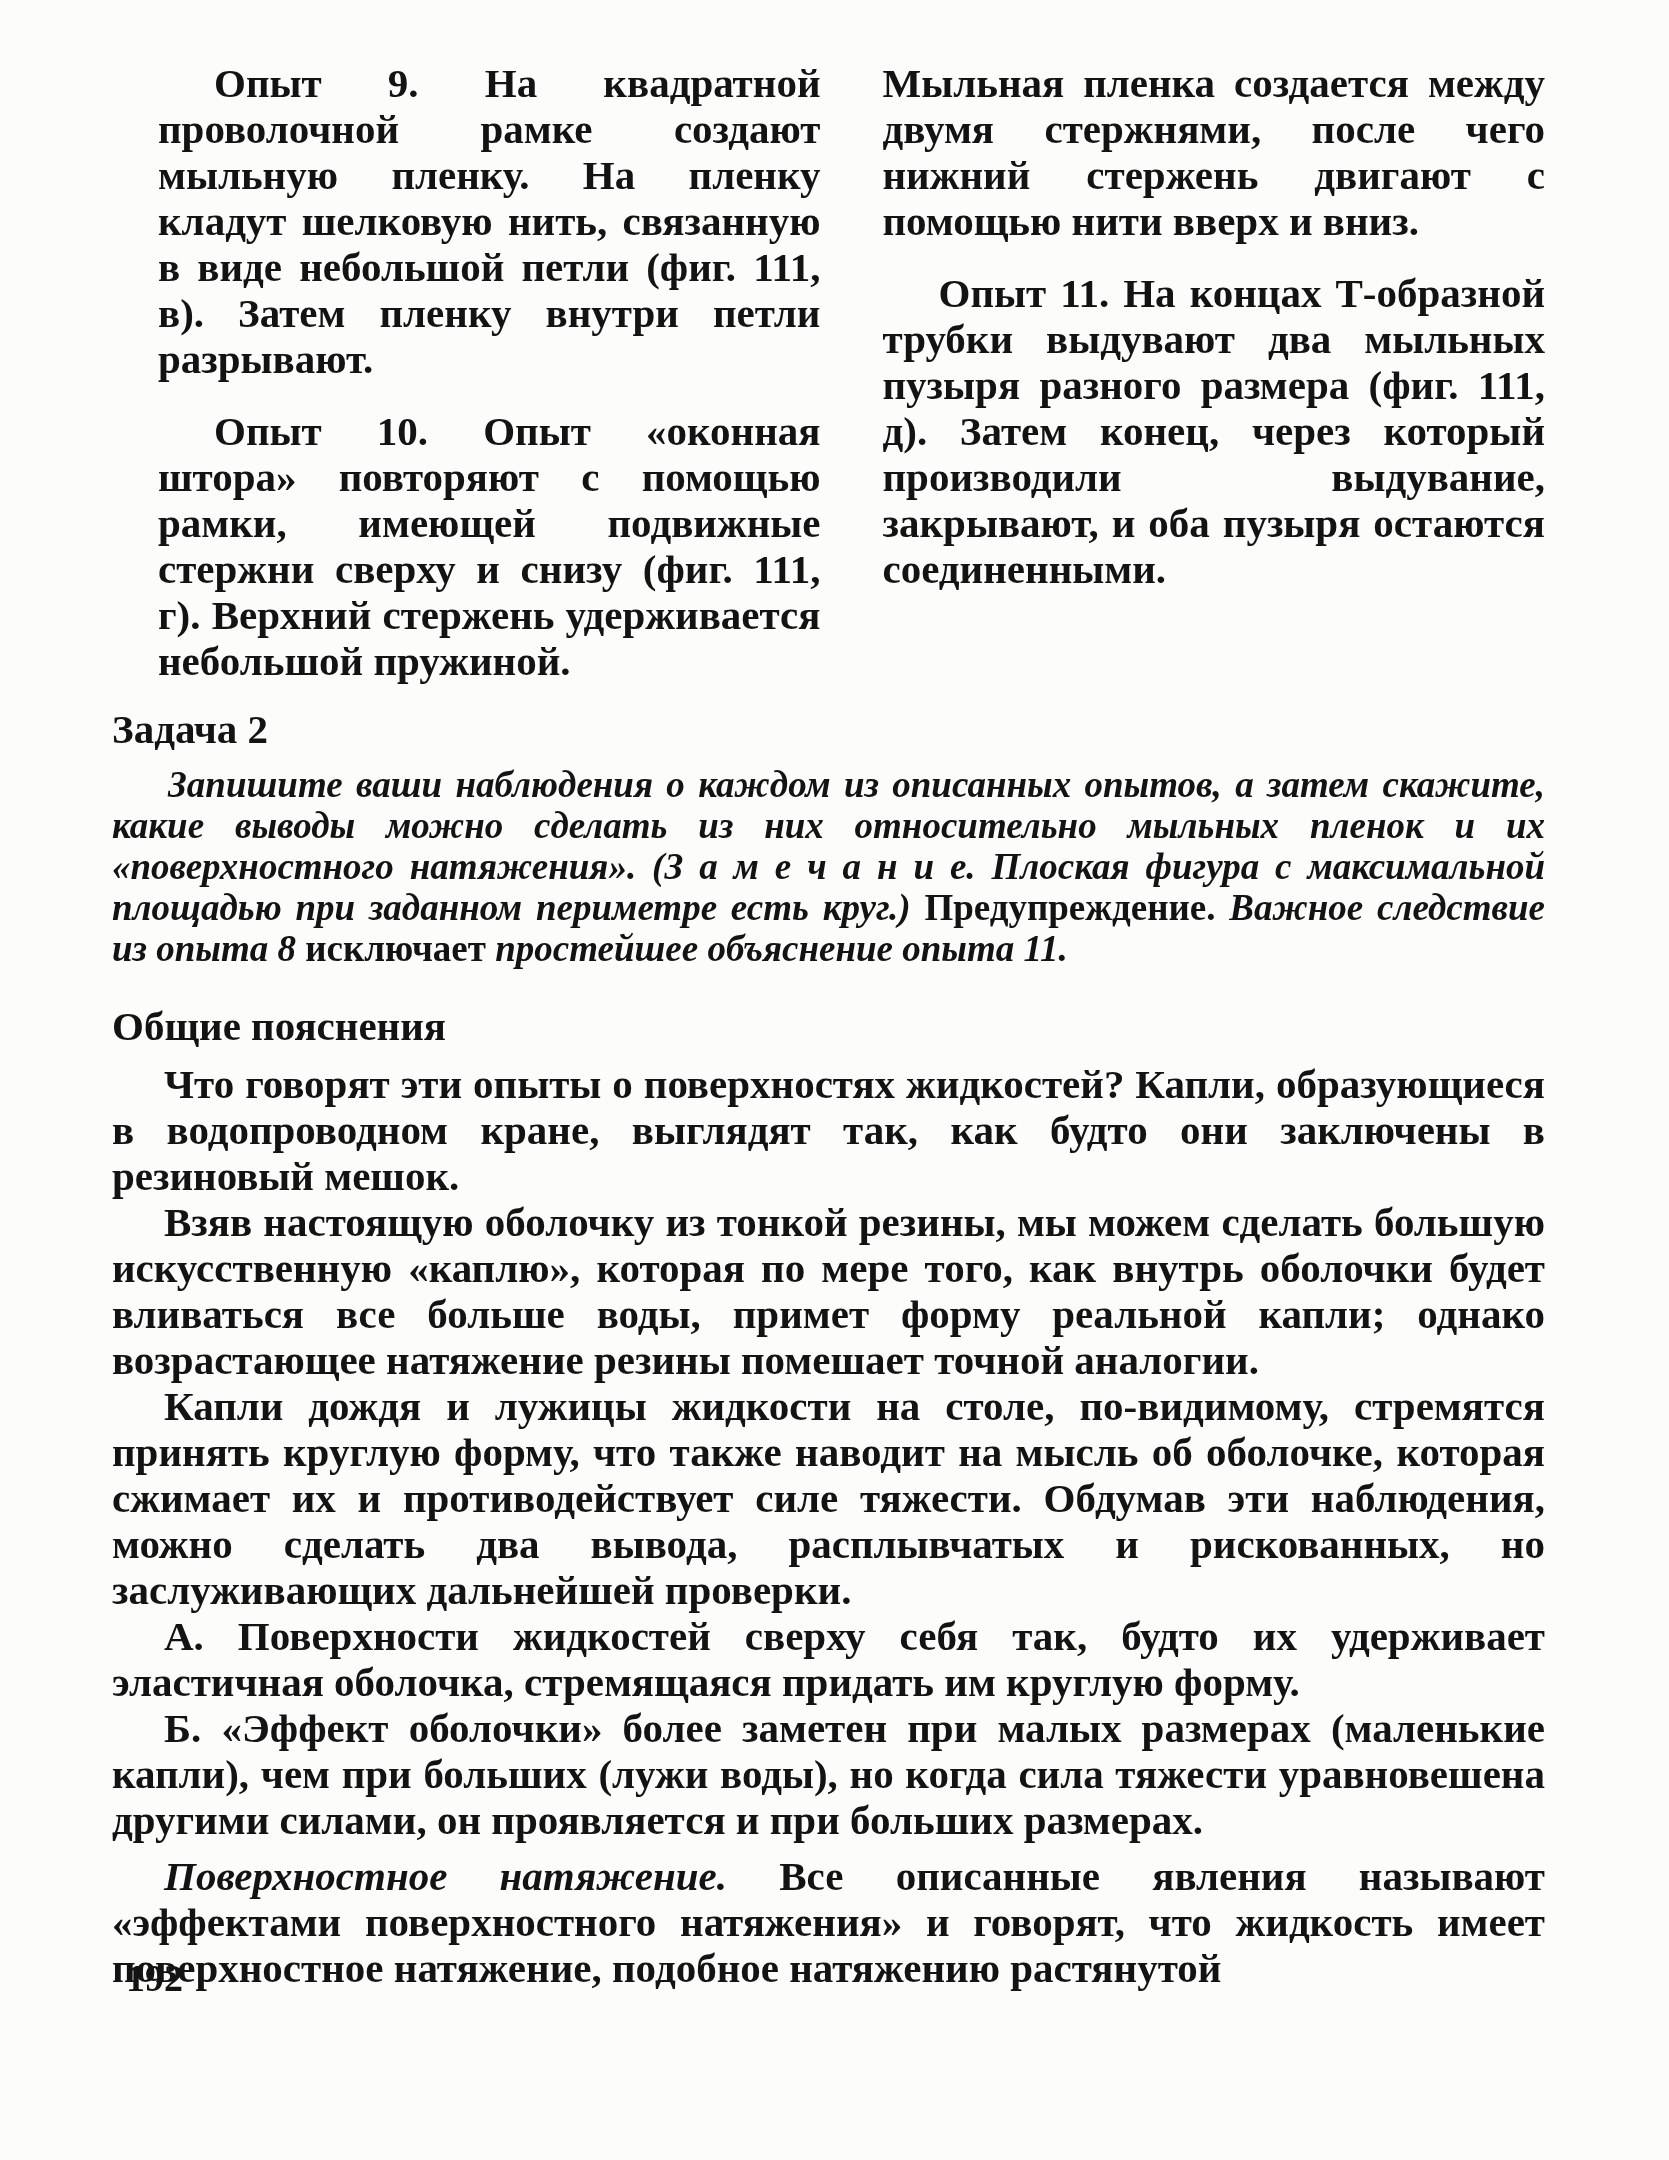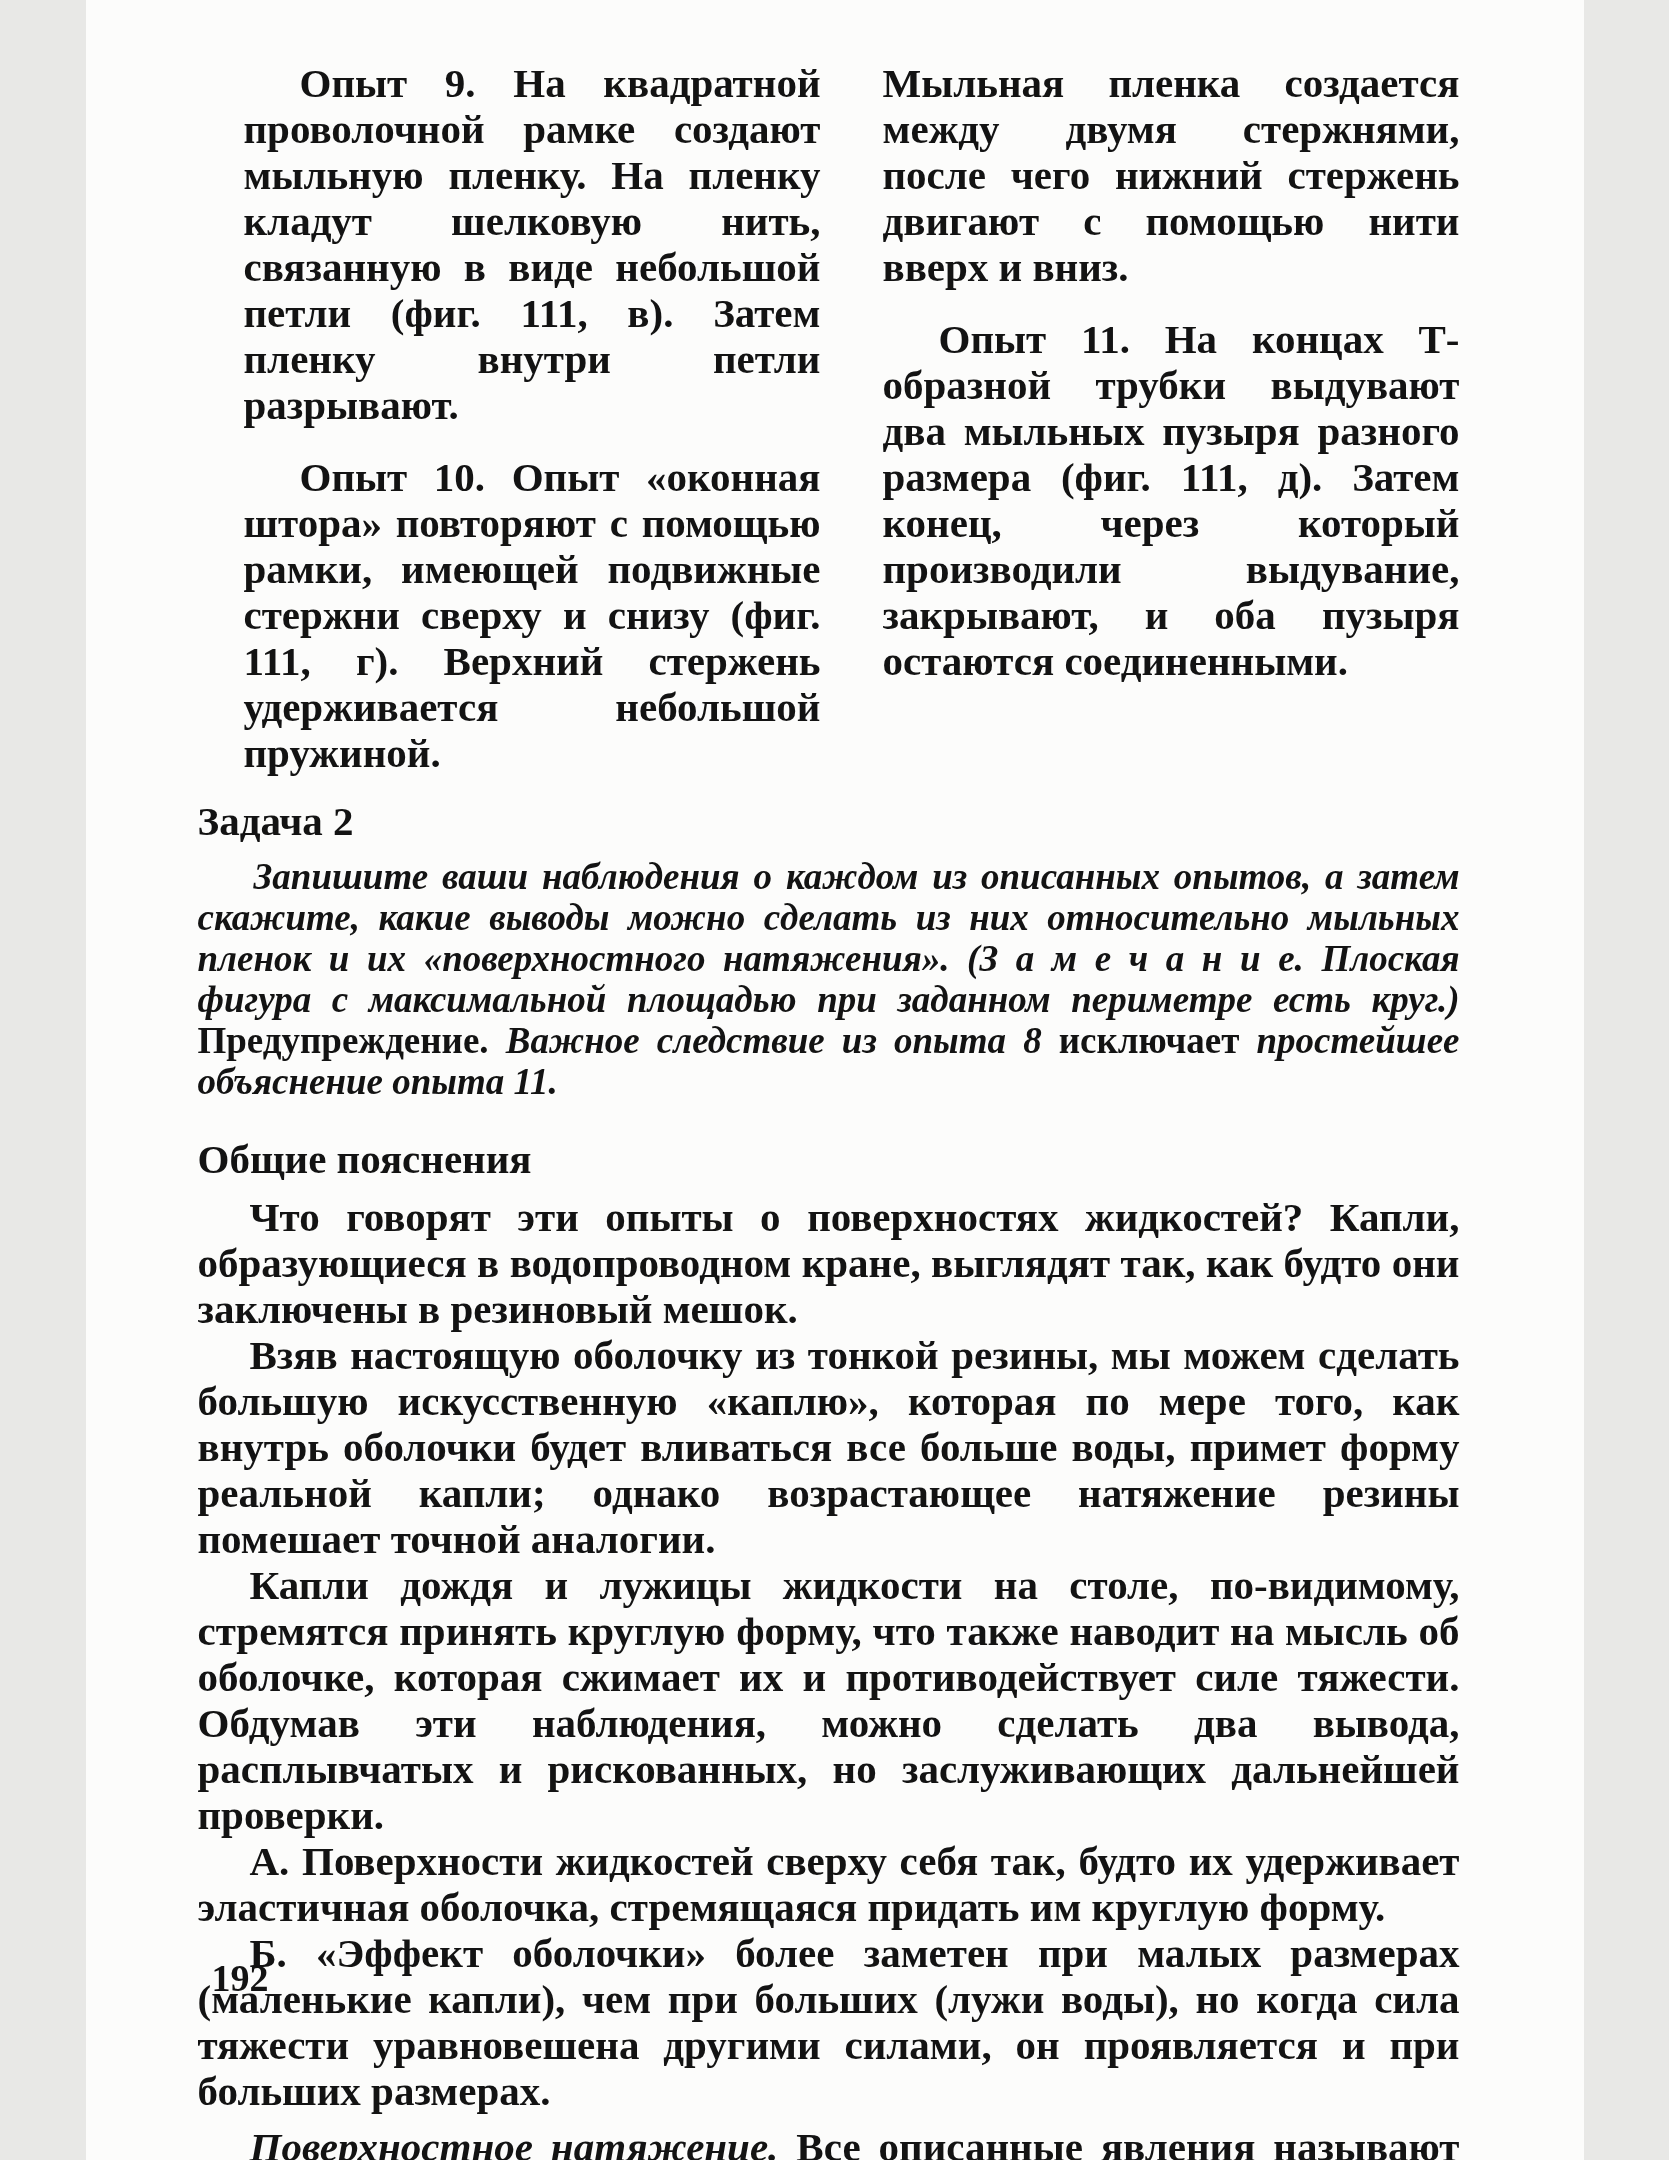--- a/index.html
+++ b/index.html
@@ -2,21 +2,21 @@
 <html lang="ru"><head>
 <meta charset="utf-8">
 <style>
   html, body {
     margin: 0;
     padding: 0;
     background: #e8e8e6;
   }
   .page {
     position: relative;
-    width: 1498px;
+    width: 1669px;
     height: 2160px;
     margin: 0 auto;
     background: #fcfcfb;
     color: #131313;
     font-family: "Liberation Serif", "DejaVu Serif", serif;
     font-weight: 700;
     box-sizing: border-box;
     padding: 60px 124px 0 112px;
     overflow: hidden;
   }

